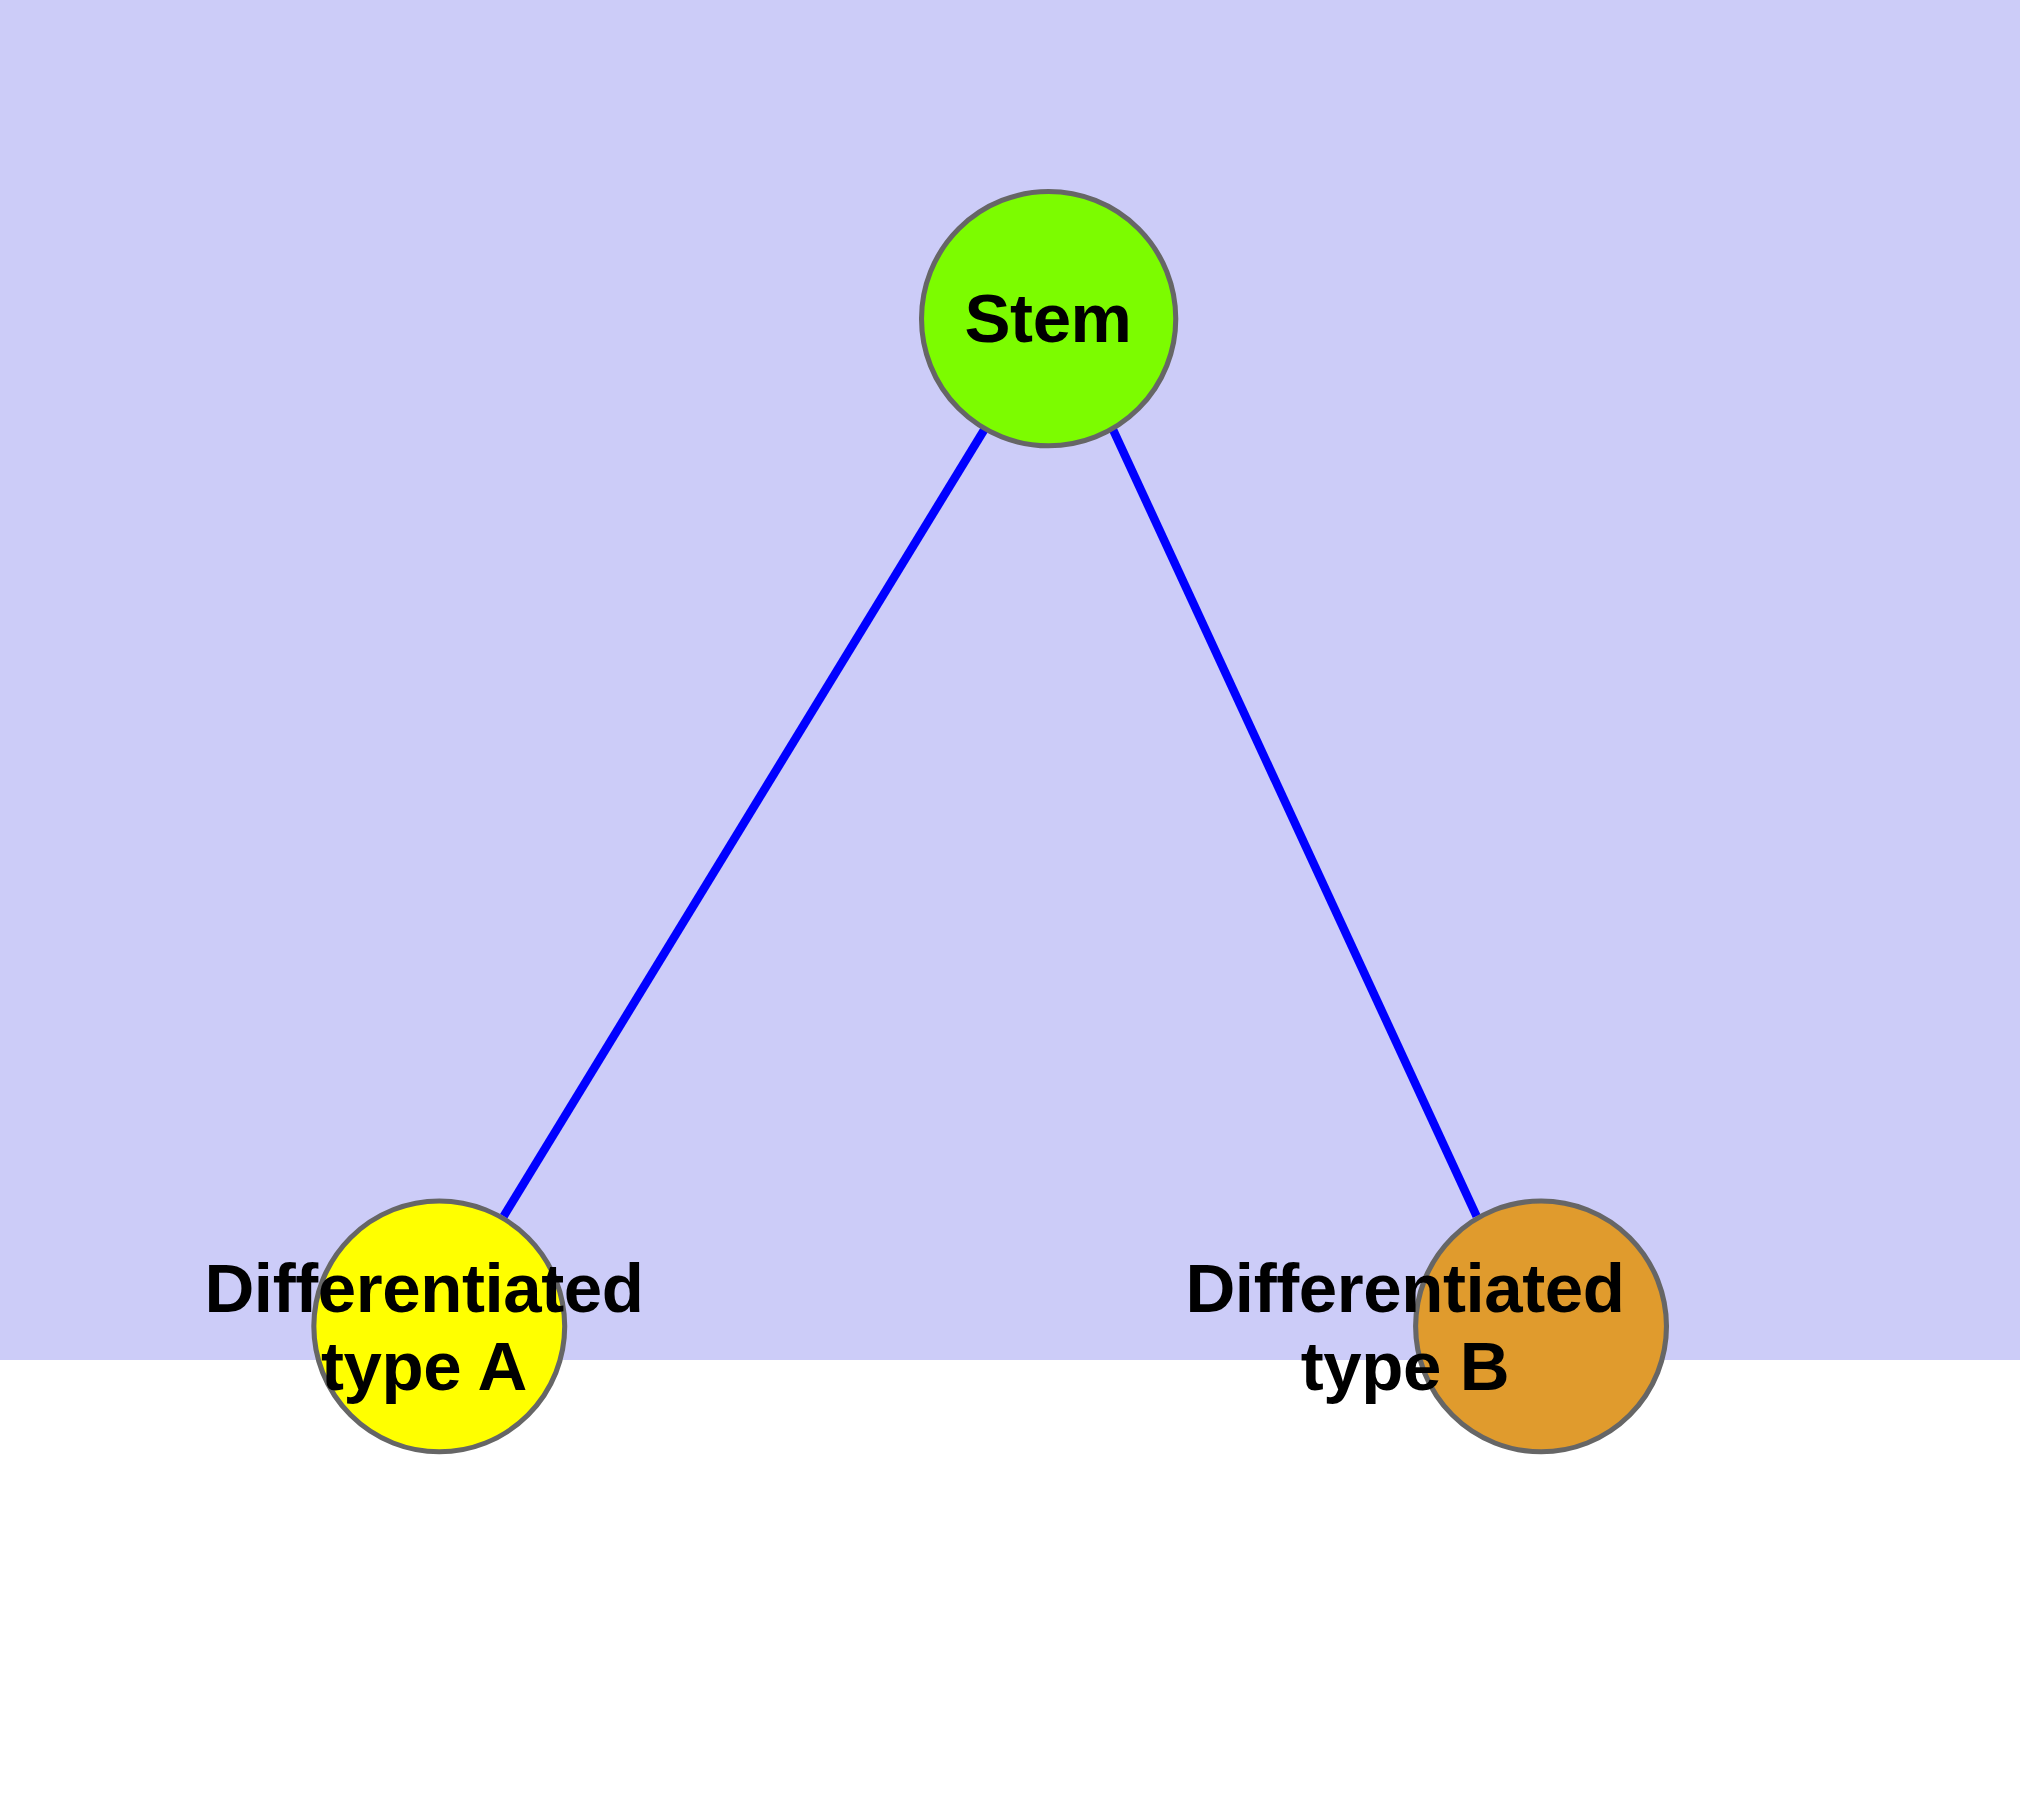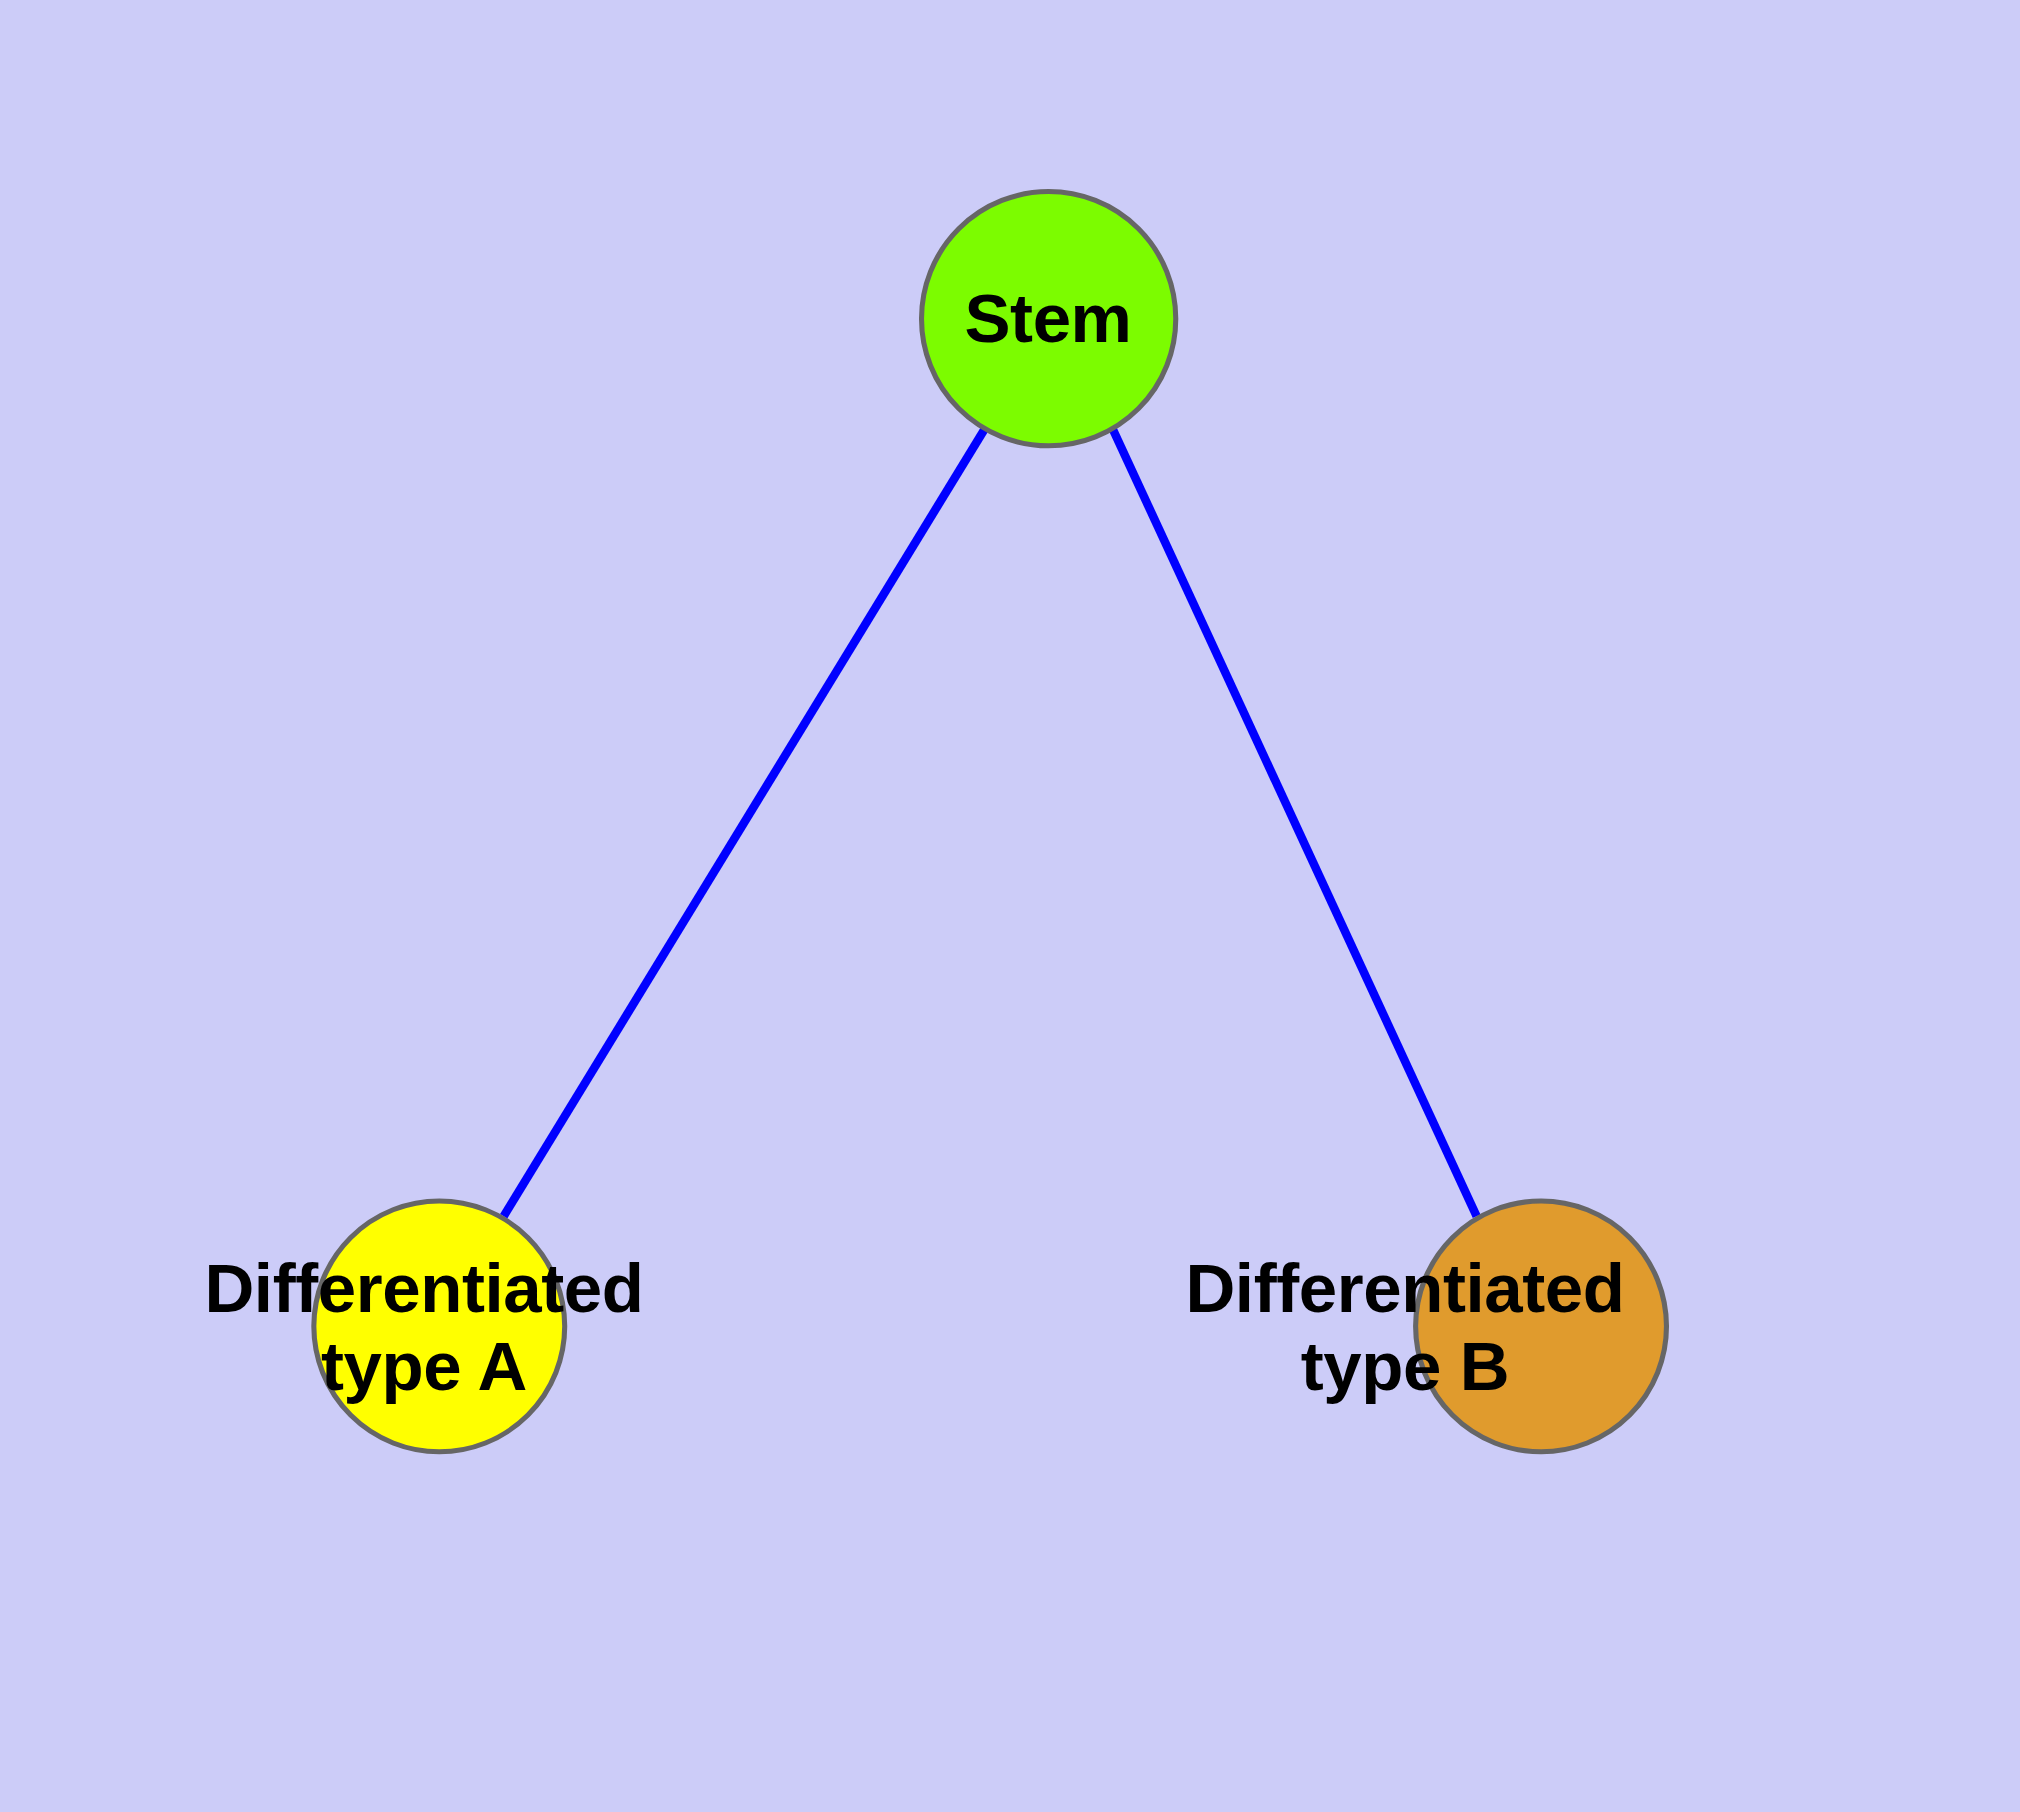--- a/index.html
+++ b/index.html
@@ -8,21 +8,21 @@
   }
   body {
     width: 2021px;
     height: 1812px;
     overflow: hidden;
     font-family: "Liberation Sans", sans-serif;
   }
   #canvas {
     position: relative;
     width: 2021px;
-    height: 1812px;
+    height: 1360px;
     background: #ccccf8;
   }
   #graph-svg {
     position: absolute;
     left: 0;
     top: 0;
     width: 2021px;
     height: 1812px;
   }
   .node-label {

